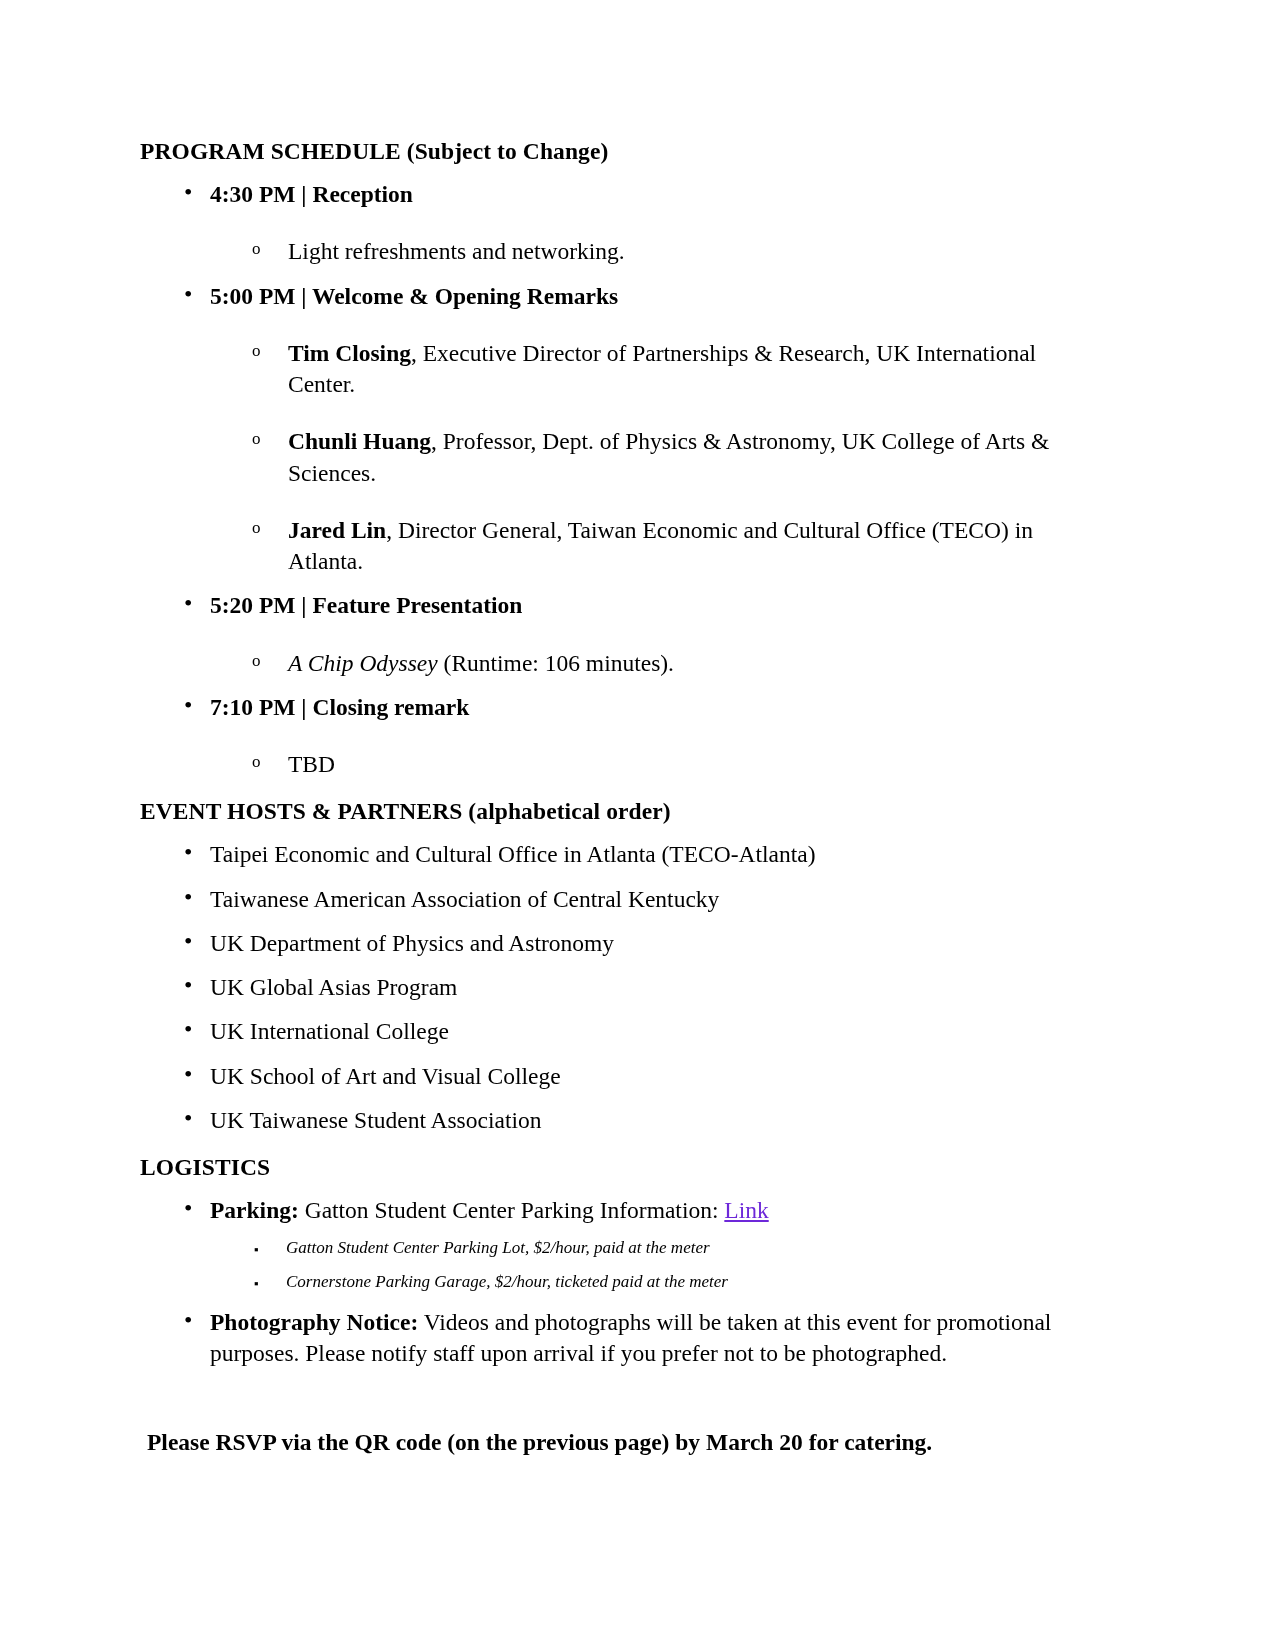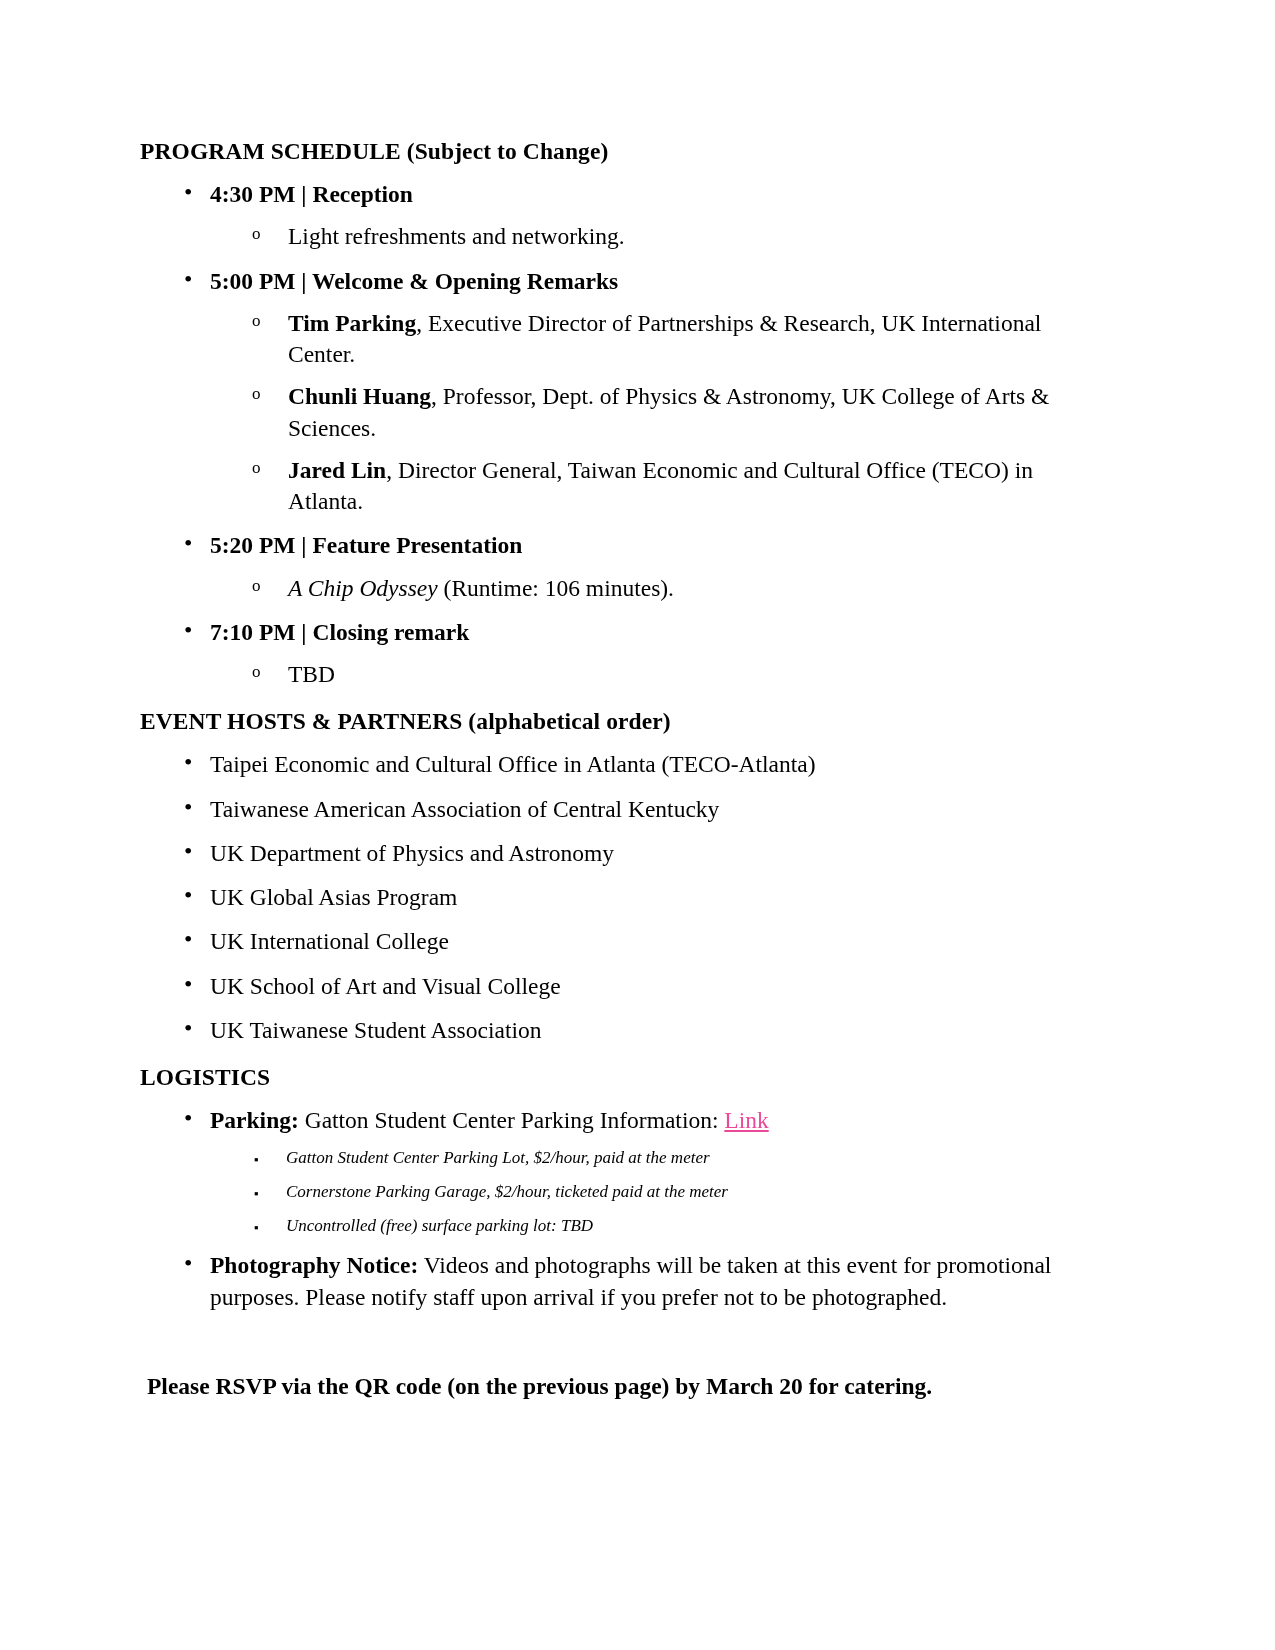--- a/index.html
+++ b/index.html
@@ -65,21 +65,21 @@
   ul.lvl2 {
     list-style: none;
     margin: 0;
     padding: 0;
   }
   ul.lvl2 > li {
     position: relative;
     padding-left: 78px;
     font-size: 23.5px;
     line-height: 1.33;
-    margin-top: 11px;
+    margin-top: 26px;
   }
   ul.lvl2 > li::before {
     content: "o";
     position: absolute;
     left: 42px;
     top: 1px;
     font-size: 17px;
     line-height: 1.45;
   }
 
@@ -101,21 +101,21 @@
     position: absolute;
     left: 44px;
     top: 1px;
     font-size: 13px;
     line-height: 1.8;
   }
 
   .b { font-weight: bold; }
   .i { font-style: italic; }
   .link {
-    color: #ec4899;
+    color: #6d28d9;
     text-decoration: underline;
   }
   .rsvp {
     font-size: 23.5px;
     font-weight: bold;
     margin-top: 58px;
     line-height: 1.33;
     margin-left: 7px;
   }
 </style>
@@ -134,21 +134,21 @@
           <li>
             <span>Light refreshments and networking.</span>
           </li>
         </ul>
       </li>
 
       <li>
         <span class="b">5:00 PM | Welcome &amp; Opening Remarks</span>
         <ul class="lvl2">
           <li>
-            <span class="b">Tim Parking</span><span>, Executive Director of Partnerships &amp; Research, UK International Center.</span>
+            <span class="b">Tim Closing</span><span>, Executive Director of Partnerships &amp; Research, UK International Center.</span>
           </li>
           <li>
             <span class="b">Chunli Huang</span><span>, Professor, Dept. of Physics &amp; Astronomy, UK College of Arts &amp; Sciences.</span>
           </li>
           <li>
             <span class="b">Jared Lin</span><span>, Director General, Taiwan Economic and Cultural Office (TECO) in Atlanta.</span>
           </li>
         </ul>
       </li>
 
@@ -184,21 +184,20 @@
     </ul>
 
     <h1 class="section-head spaced">LOGISTICS</h1>
 
     <ul class="lvl1">
       <li>
         <span class="b">Parking:</span><span> Gatton Student Center Parking Information: </span><a class="link" href="#">Link</a>
         <ul class="lvl3">
           <li><span>Gatton Student Center Parking Lot, $2/hour, paid at the meter</span></li>
           <li><span>Cornerstone Parking Garage, $2/hour, ticketed paid at the meter</span></li>
-          <li><span>Uncontrolled (free) surface parking lot: TBD</span></li>
         </ul>
       </li>
       <li>
         <span class="b">Photography Notice:</span><span> Videos and photographs will be taken at this event for promotional purposes. Please notify staff upon arrival if you prefer not to be photographed.</span>
       </li>
     </ul>
 
     <p class="rsvp">Please RSVP via the QR code (on the previous page) by March 20 for catering.</p>
 
   </div>

